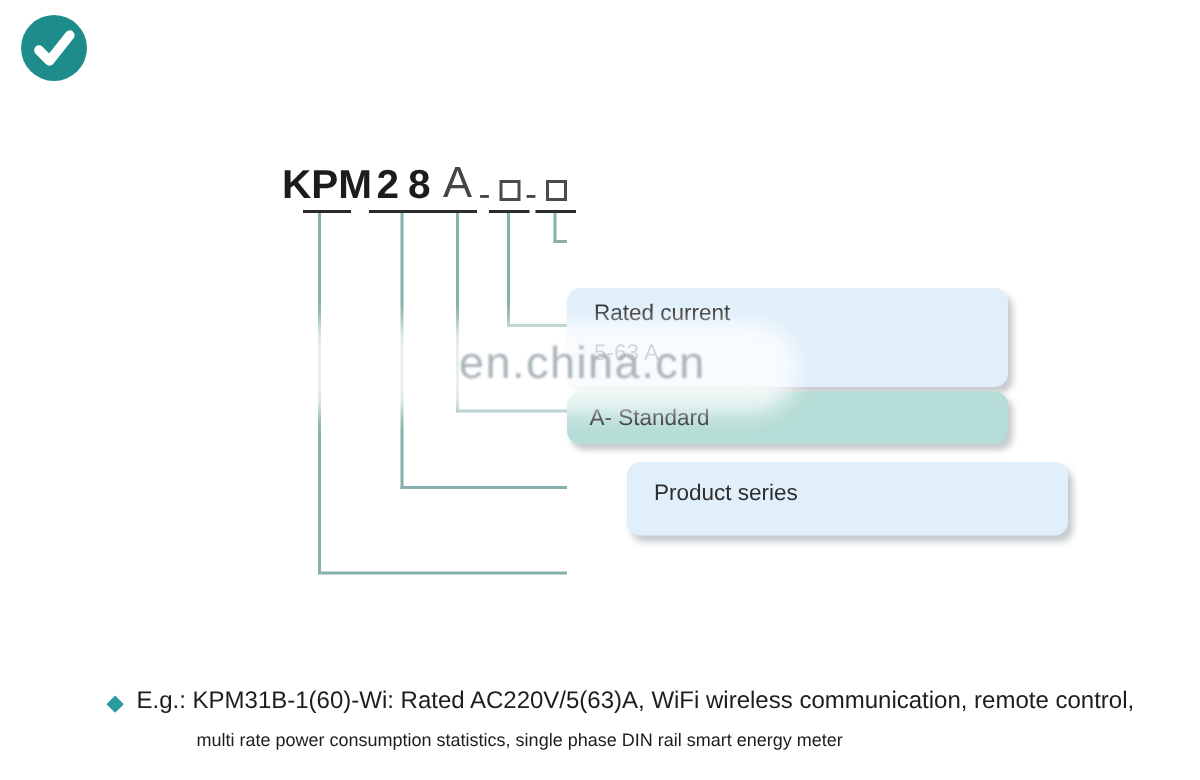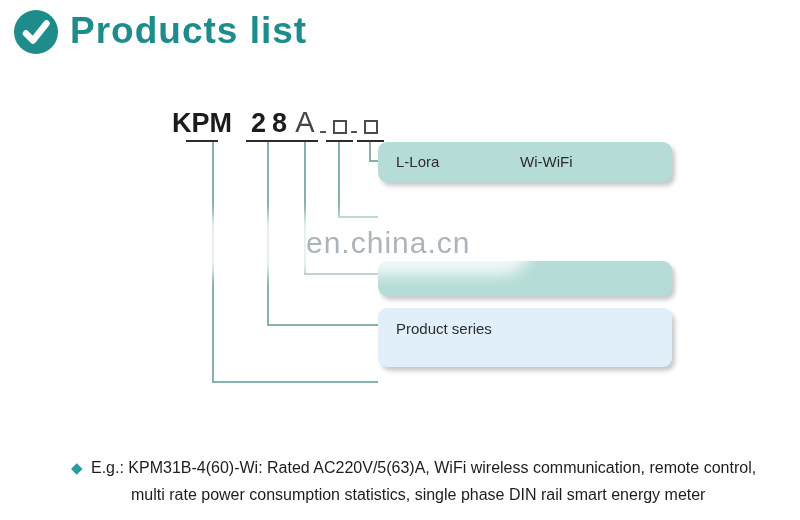--- a/index.html
+++ b/index.html
@@ -43,21 +43,21 @@
 
   .b0 { top:142px; height:40px; }
   .b0 .l0 { left:18px; top:0; line-height:40px; }
   .b0 .l1 { left:142px; top:0; line-height:40px; }
   .b1 { top:192px; height:66px; }
   .b1 .l0 { left:18px; top:8px; }
   .b1 .l1 { left:18px; top:35px; }
   .b2 { top:261px; height:35px; }
   .b2 .l0 { left:15px; top:0; line-height:35px; }
   .b2 .l1 { left:122px; top:0; line-height:35px; }
-  .b3 { top:308px; height:59px; }
+  .b3 { top:308px; height:49px;margin-left:40px; }
   .b3 .l0 { left:18px; top:0; line-height:41px; }
   .b4 { top:360px; height:43px; }
   .b4 .l0 { left:18px; top:0; line-height:43px; letter-spacing:1.5px; word-spacing:7px; }
 
   
   .wm-glow {
     position:absolute; left:192px; top:227px; width:328px; height:36px;
     background:rgba(255,255,255,0.8); border-radius:18px;
     box-shadow:0 0 14px 12px rgba(255,255,255,0.8); filter:blur(2px);
   }
@@ -66,38 +66,37 @@
     font-size:30px; color:rgba(156,167,174,0.85); letter-spacing:1px;
     filter:blur(0.6px); white-space:nowrap;text-align:center;
   }
 
   
   .diamond { position:absolute; left:71px; top:459px; font-size:15px; color:#2b9aa0; }
   .ex-line1 {
     position:absolute; left:91px; top:459px; font-size:16px; color:#1d1d1d; white-space:nowrap;
   }
   .ex-line2 {
-    position:absolute; left:131px; top:486px; font-size:16px; color:#1d1d1d; white-space:nowrap;
+    position:absolute; left:131px; top:486px; font-size:12px; color:#1d1d1d; white-space:nowrap;
   }
 </style>
 </head>
 <body>
 
 <div class="page">
 
   <span class="check-badge">
     <svg width="46" height="46" viewBox="0 0 46 46">
       <circle cx="23" cy="23" r="22" fill="#1e8c8a"></circle>
       <path d="M13 24.5 L20 31.5 L33.5 14.5" stroke="#ffffff" stroke-width="6.5" fill="none" stroke-linecap="round" stroke-linejoin="round"></path>
     </svg>
   </span>
-  <h1 class="title">Products list</h1>
 
   <div>
-    <span class="mc-seg" style="left:186px;width:32px">KPM</span>
+    <span class="mc-seg" style="left:202px;width:32px">KPM</span>
     <span class="mc-seg mc-num" style="left:246px;width:46px">28</span>
     <span class="mc-seg mc-light" style="left:292px;width:26px">A</span>
     <span class="mc-hyphen" style="left:319px">-</span>
     <span class="mc-seg" style="left:326px;width:27px">
         <span class="sq"></span>
       </span>
     <span class="mc-hyphen" style="left:350px">-</span>
     <span class="mc-seg" style="left:357px;width:27px">
         <span class="sq"></span>
       </span>
@@ -109,32 +108,33 @@
     <div class="vline" style="left:267px;top:142px;height:184px"></div>
     <div class="hline" style="left:267px;top:324px;width:111px"></div>
     <div class="vline" style="left:304px;top:142px;height:133px"></div>
     <div class="hline" style="left:304px;top:273px;width:74px"></div>
     <div class="vline" style="left:338px;top:142px;height:76px"></div>
     <div class="hline" style="left:338px;top:216px;width:40px"></div>
     <div class="vline" style="left:369px;top:142px;height:20px"></div>
     <div class="hline" style="left:369px;top:160px;width:9px"></div>
   </div>
 
-  <div class="box teal b0">
-    <span class="box-label l0">L-Lora</span>
-    <span class="box-label l1">Wi-WiFi</span>
+  <div class="box blue b1">
+    <span class="box-label l0">Rated current</span>
+    <span class="box-label l1">5-63 A</span>
   </div>
   <div class="box teal b2">
+    <span class="box-label l0">A- Standard</span>
   </div>
   <div class="box blue b3">
     <span class="box-label l0">Product series</span>
   </div>
 
   <div class="wm-glow"></div>
   <div class="wm-text">en.china.cn</div>
 
   <div>
     <span class="diamond">◆</span>
-    <span class="ex-line1">E.g.:  KPM31B-4(60)-Wi:  Rated AC220V/5(63)A,  WiFi wireless communication, remote control,</span>
+    <span class="ex-line1">E.g.:  KPM31B-1(60)-Wi:  Rated AC220V/5(63)A,  WiFi wireless communication, remote control,</span>
     <div class="ex-line2">multi rate power consumption statistics, single phase DIN rail smart energy meter</div>
   </div>
 
 </div>
 
 </body></html>

